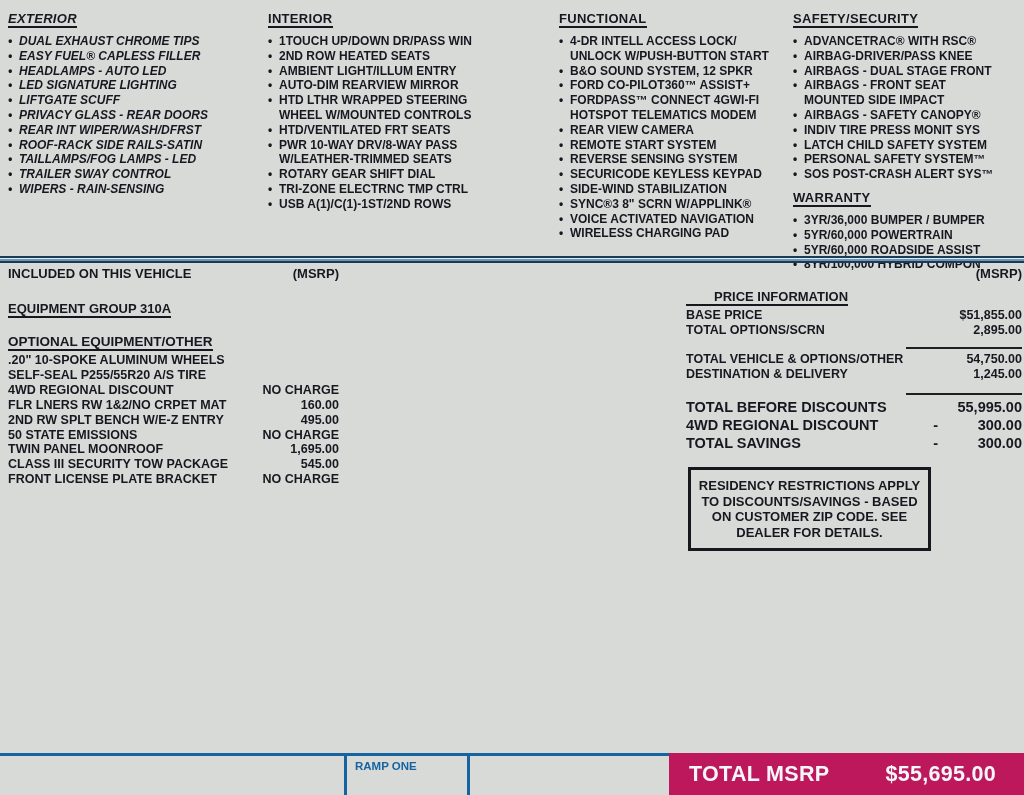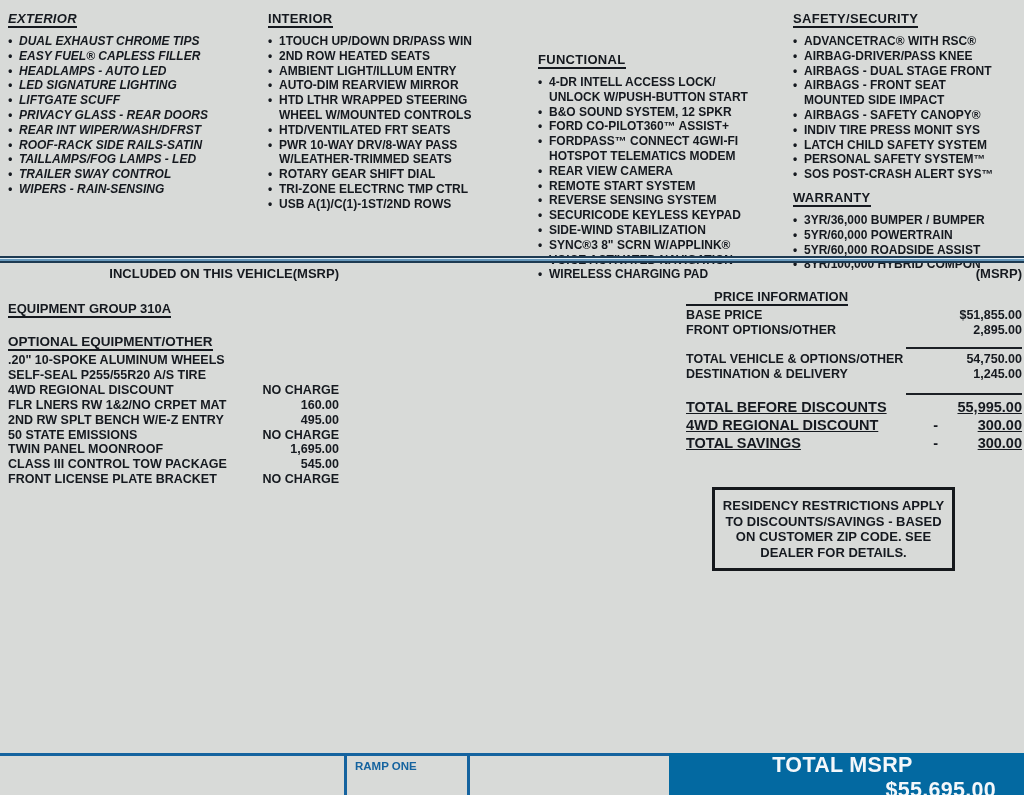--- a/index.html
+++ b/index.html
@@ -9,21 +9,21 @@
     background: #d8dad8;
     font-family: "Liberation Sans", sans-serif;
     font-weight: bold;
     color: #15191f;
     overflow: hidden;
   }
   
   .eq-col { position: absolute; top: 9px; }
   #col-exterior  { left: 8px;   width: 258px; font-style: italic; }
   #col-interior  { left: 268px; width: 268px; }
-  #col-functional{ left: 538px; width: 252px; margin-top: 41px; }
+  #col-functional{ left: 559px; width: 252px; }
   #col-safety    { left: 793px; width: 229px; }
   .sec-title {
     display: inline-block;
     font-size: 13px;
     letter-spacing: .3px;
     border-bottom: 2.5px solid currentColor;
     margin-bottom: 6px;
   }
   .sec-title.warranty { margin-top: 8px; }
   .line { font-size: 12px; line-height: 14.8px; white-space: nowrap; }
@@ -33,59 +33,58 @@
   
   .sep {
     position: absolute; left: 0; top: 256px; width: 1024px; height: 7px;
     border-top: 2px solid #1d3a52;
     border-bottom: 2px solid #1d3a52;
     background: linear-gradient(#dcebf4 0 1px, #6899bc 1px 100%);
   }
 
   
   .leftmid { position: absolute; left: 8px; top: 266px; width: 331px; }
-  .incl-row { display: flex; justify-content: flex-end; font-size: 13px; line-height: 15px; }
+  .incl-row { display: flex; justify-content: space-between; font-size: 13px; line-height: 15px; }
   .group-title { display: inline-block; font-size: 13px; border-bottom: 2.5px solid currentColor; margin-top: 20px; }
   .opt-title { display: inline-block; font-size: 13.5px; border-bottom: 2.5px solid currentColor; margin-top: 16px; margin-bottom: 2px; }
   .trow { display: flex; justify-content: space-between; font-size: 12.5px; line-height: 14.9px; white-space: nowrap; }
 
   
   .price { position: absolute; left: 686px; top: 266px; width: 336px; }
   .price-msrp { text-align: right; font-size: 13px; line-height: 15px; }
   .price-title { display: inline-block; font-size: 13px; border-bottom: 2.5px solid currentColor; margin-top: 8px; margin-bottom: 2px; padding-left: 28px; }
   .prow { position: relative; display: flex; font-size: 12.5px; line-height: 15px; white-space: nowrap; }
   .prow .val { margin-left: auto; }
   .prow .minus { position: absolute; right: 84px; }
-  .prow.total { font-size: 14.5px; line-height: 18px; text-decoration: underline; }
+  .prow.total { font-size: 14.5px; line-height: 18px; }
   .rule { width: 116px; margin-left: auto; border-top: 2px solid #1c2025; }
   .rule.r1 { margin-top: 9px; margin-bottom: 3px; }
   .rule.r2 { margin-top: 11px; margin-bottom: 3px; }
   .prow.savings { margin-top: 0; }
 
   .residency {
-    position: absolute; left: 712px; top: 467px; width: 243px;
+    position: absolute; left: 688px; top: 467px; width: 243px;
     border: 3px solid #15181c;
     padding: 8px 4px;
     text-align: center;
-    margin-top: 20px;
   }
   .res-line { font-size: 13px; line-height: 15.5px; }
 
   
   .footer-rule { position: absolute; left: 0; top: 753px; width: 670px; height: 3px; background: #15639f; }
   .vline { position: absolute; top: 753px; width: 3px; height: 42px; background: #15639f; }
   #v1 { left: 344px; }
   #v2 { left: 467px; }
   .ramp { position: absolute; left: 355px; top: 760px; font-size: 11.5px; color: #15639f; }
   .msrp-box {
     position: absolute; left: 669px; top: 753px; width: 355px; height: 42px;
-    background: #0369a1; color: #f4f7fa;
+    background: #be185d; color: #f4f7fa;
     display: flex; align-items: center;
     padding: 0 28px 0 20px;
-    font-size: 21.5px; letter-spacing: .3px; flex-direction: column;
+    font-size: 21.5px; letter-spacing: .3px;
   }
   .msrp-box .val { margin-left: auto; }
 </style>
 </head>
 <body>
 
 <section class="eq-col" id="col-exterior">
   <h3 class="sec-title">EXTERIOR</h3>
   <div>
 
@@ -259,42 +258,42 @@
         <span>50 STATE EMISSIONS</span>
         <span>NO CHARGE</span>
       </div>
 
       <div class="trow">
         <span>TWIN PANEL MOONROOF</span>
         <span>1,695.00</span>
       </div>
 
       <div class="trow">
-        <span>CLASS III CONTROL TOW PACKAGE</span>
+        <span>CLASS III SECURITY TOW PACKAGE</span>
         <span>545.00</span>
       </div>
 
       <div class="trow">
         <span>FRONT LICENSE PLATE BRACKET</span>
         <span>NO CHARGE</span>
       </div>
     </div>
 </section>
 
 <section class="price">
   <div class="price-msrp">(MSRP)</div>
   <div>
     <span class="price-title">PRICE INFORMATION</span>
   </div>
   <div class="prow">
     <span>BASE PRICE</span>
     <span class="val">$51,855.00</span>
   </div>
   <div class="prow">
-    <span>FRONT OPTIONS/OTHER</span>
+    <span>TOTAL OPTIONS/SCRN</span>
     <span class="val">2,895.00</span>
   </div>
   <div class="rule r1"></div>
   <div class="prow">
     <span>TOTAL VEHICLE &amp; OPTIONS/OTHER</span>
     <span class="val">54,750.00</span>
   </div>
   <div class="prow">
     <span>DESTINATION &amp; DELIVERY</span>
     <span class="val">1,245.00</span>

